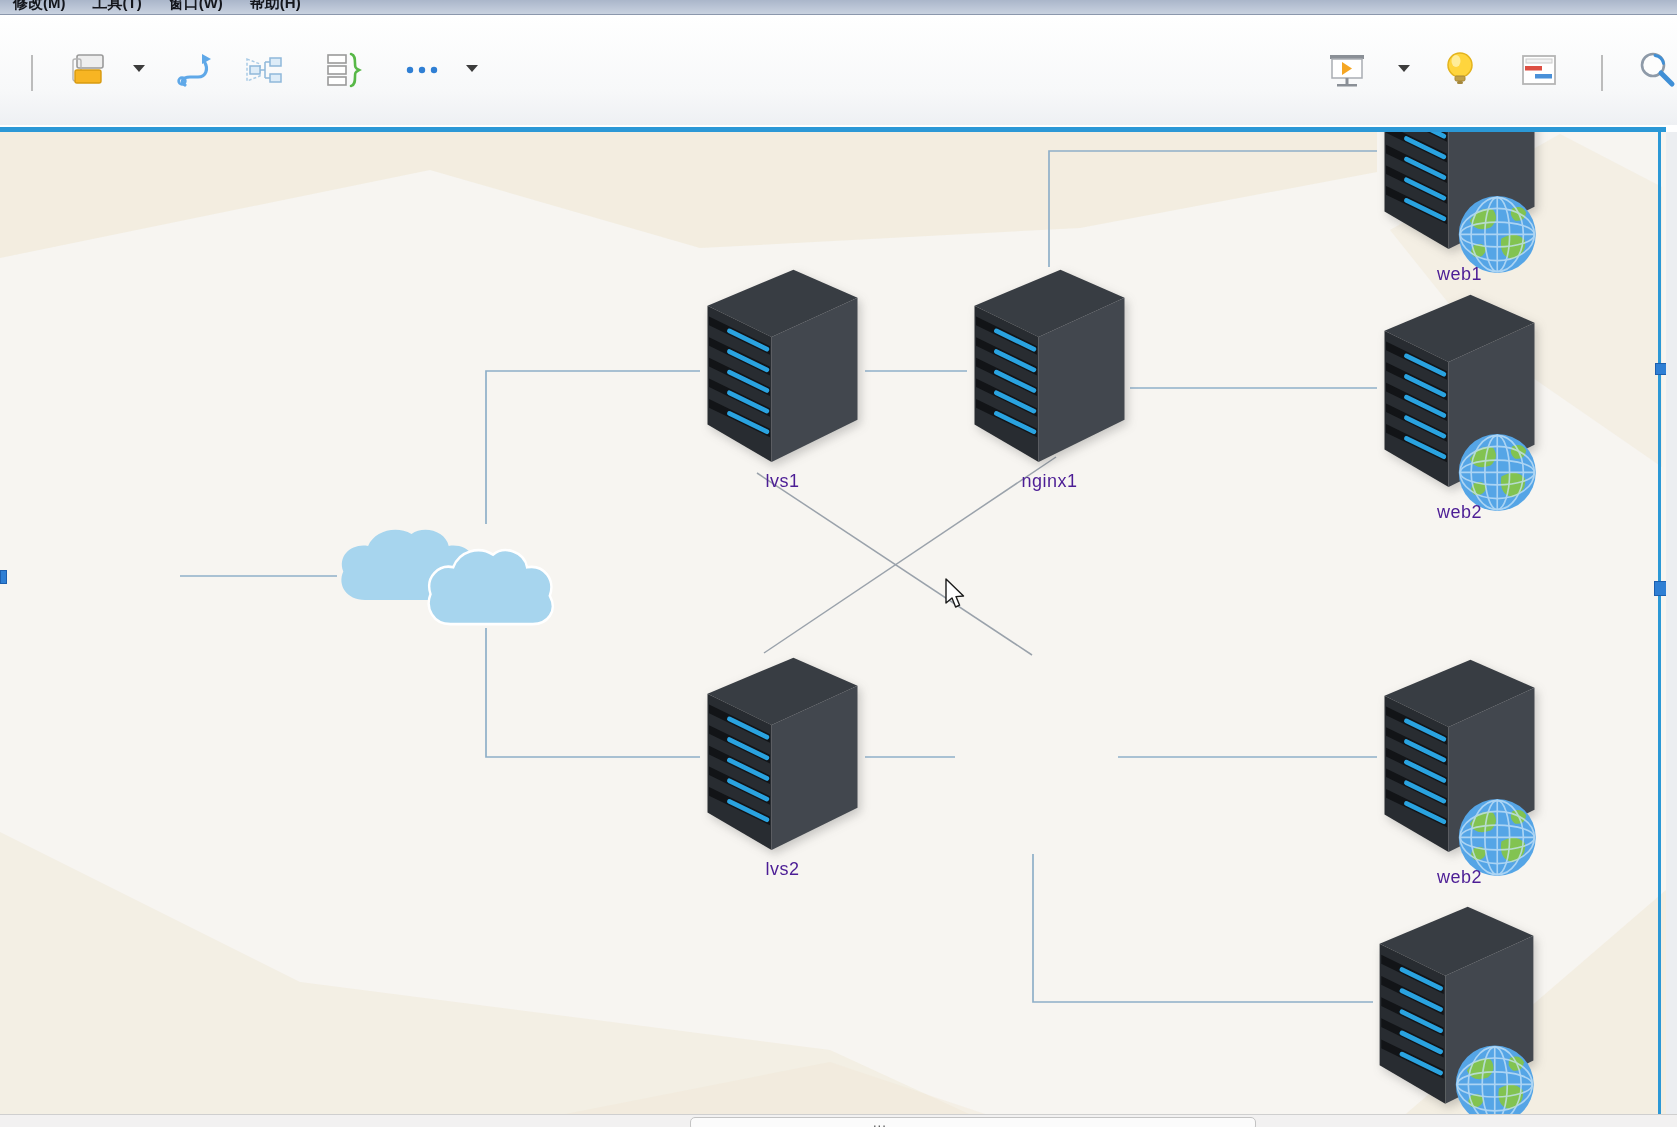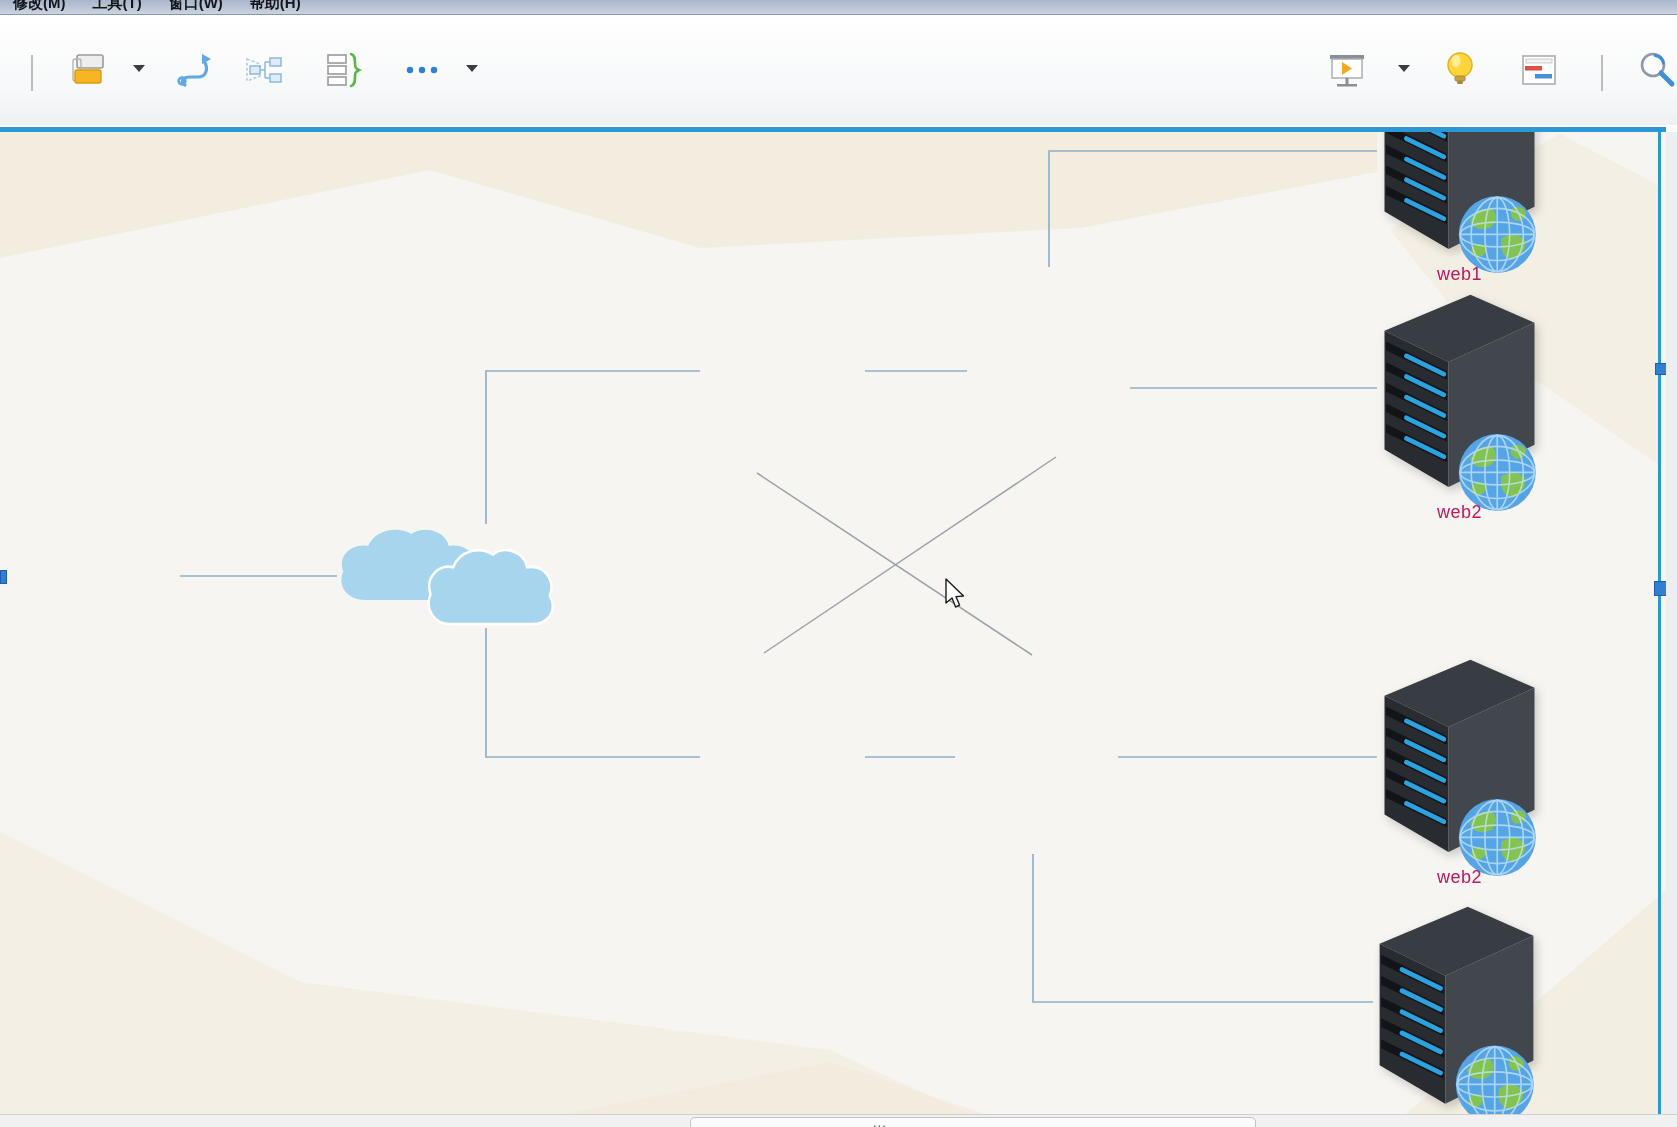--- a/index.html
+++ b/index.html
@@ -46,21 +46,21 @@
     position:absolute; left:1658px; top:0; width:3px; height:987px;
     background:#2b98d6;
   }
   .handle { position:absolute; background:#2f7fd4; border:1px solid #1d5fae; }
   
   .node { position:absolute; }
   .server-svg { display:block; filter:drop-shadow(3px 4px 5px rgba(60,60,60,0.25)); }
   .globe-svg { position:absolute; left:48%; top:58%; width:50%; height:43%; }
   .nlabel {
     position:absolute; top:206px; left:0; width:100%;
-    text-align:center; font-size:18px; color:#be185d; letter-spacing:0.5px;
+    text-align:center; font-size:18px; color:#4c1d95; letter-spacing:0.5px;
   }
   
   .bottombar {
     position:absolute; left:0; top:1114px; width:1677px; height:13px;
     background:#f2f1f1; border-top:1px solid #cfcfcf;
   }
   .hthumb {
     position:absolute; left:690px; top:2px; width:566px; height:14px;
     background:#fbfbfb; border:1px solid #c3c3c3; border-radius:5px;
   }
@@ -231,22 +231,40 @@
     </svg>
 
 
     <div class="node" style="left:330px; top:382px; width:240px; height:135px">
       <svg width="240" height="135" viewBox="0 0 240 135">
         <path transform="translate(4,8) scale(1.55,1.5)" fill="#a7d5ee" d="M20,52 C8,52 2,42 6,33 C2,22 12,14 22,16 C26,6 40,2 50,8 C58,2 72,6 74,16 C86,14 94,24 90,34 C96,44 88,52 78,52 Z"></path>
         <path transform="translate(92,28) scale(1.42,1.58)" fill="#a7d5ee" stroke="#ffffff" stroke-width="1.7" d="M20,52 C8,52 2,42 6,33 C2,22 12,14 22,16 C26,6 40,2 50,8 C58,2 72,6 74,16 C86,14 94,24 90,34 C96,44 88,52 78,52 Z"></path>
       </svg>
     </div>
 
-
-
+    <div class="node" style="left:700px; top:133px; width:165px; height:230px">
+      <svg class="server-svg" width="165" height="200" viewBox="0 0 100 128">
+          <use href="#sym-server" xlink:href="#sym-server"></use>
+        </svg>
+      <div class="nlabel">lvs1</div>
+    </div>
+
+    <div class="node" style="left:967px; top:133px; width:165px; height:230px">
+      <svg class="server-svg" width="165" height="200" viewBox="0 0 100 128">
+          <use href="#sym-server" xlink:href="#sym-server"></use>
+        </svg>
+      <div class="nlabel">nginx1</div>
+    </div>
+
+    <div class="node" style="left:700px; top:521px; width:165px; height:230px">
+      <svg class="server-svg" width="165" height="200" viewBox="0 0 100 128">
+          <use href="#sym-server" xlink:href="#sym-server"></use>
+        </svg>
+      <div class="nlabel">lvs2</div>
+    </div>
 
 
     <div class="node" style="left:1377px; top:-80px; width:165px; height:230px">
       <svg class="server-svg" width="165" height="200" viewBox="0 0 100 128">
           <use href="#sym-server" xlink:href="#sym-server"></use>
         </svg>
       <svg class="globe-svg" viewBox="0 0 60 60">
           <use href="#sym-globe" xlink:href="#sym-globe"></use>
         </svg>
       <div class="nlabel" style="top:212px">web1</div>

